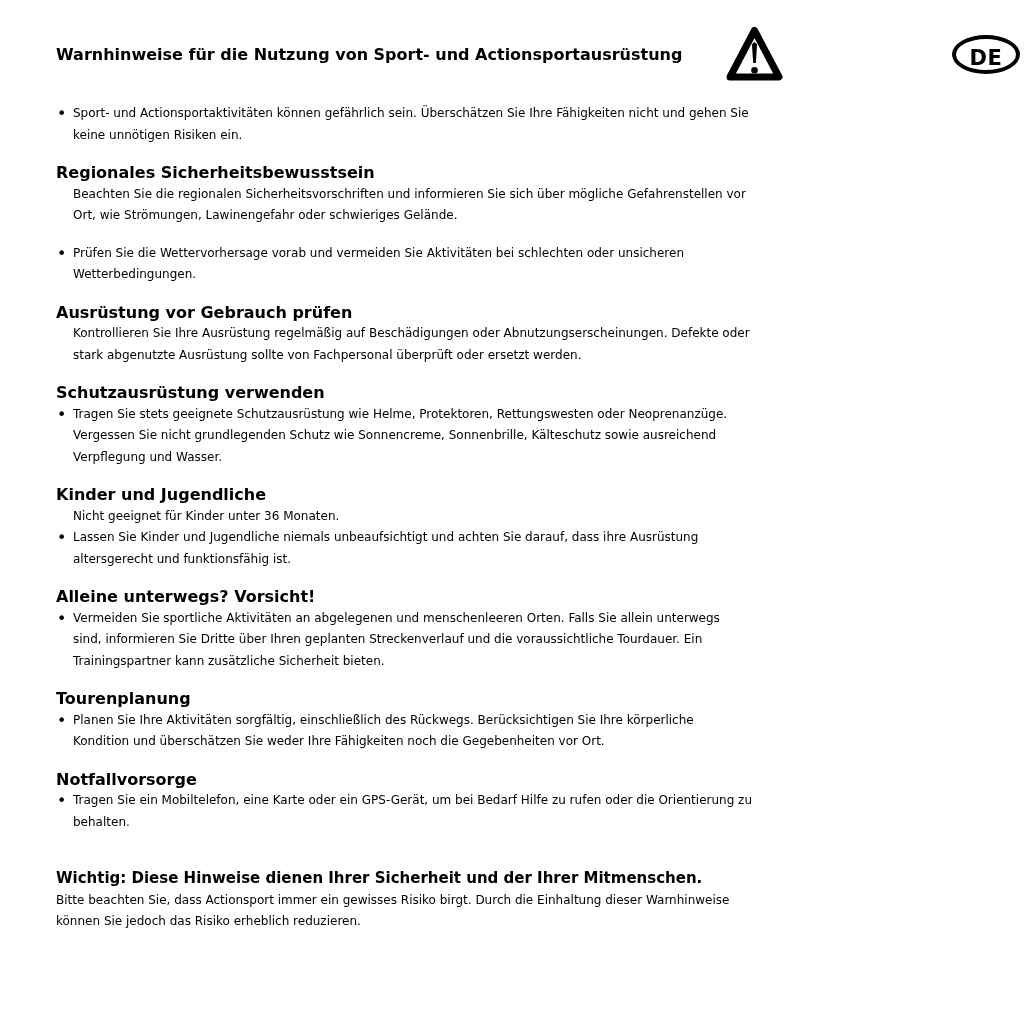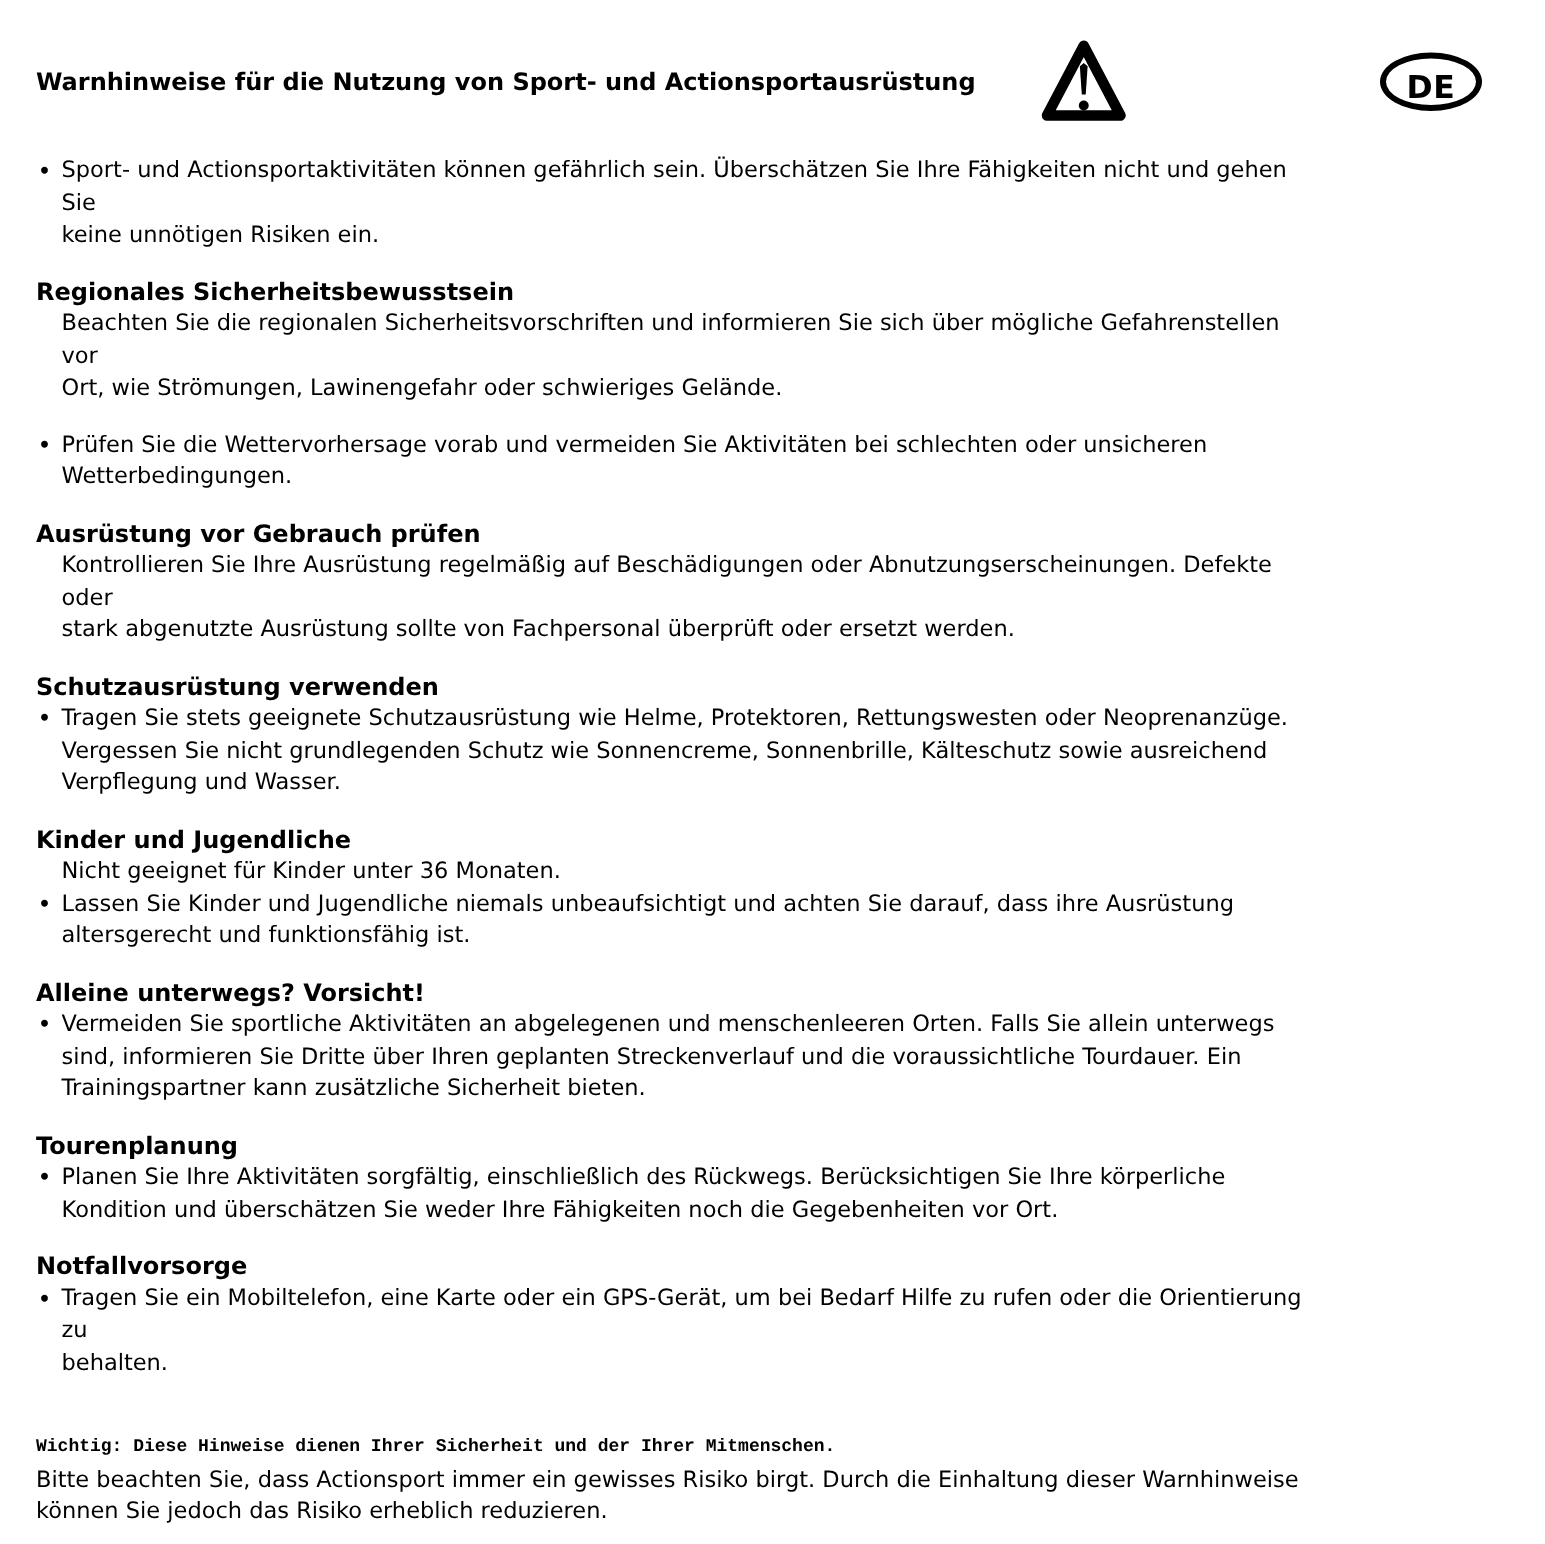--- a/index.html
+++ b/index.html
@@ -5,21 +5,21 @@
   html, body {
     margin: 0;
     padding: 0;
     width: 1030px;
     height: 1029px;
     background: #ffffff;
     color: #000000;
     font-family: "DejaVu Sans", "Liberation Sans", sans-serif;
     overflow: hidden;
   }
-  .page { position: relative; width: 900px; height: 1029px; }
+  .page { position: relative; width: 900px; height: 1029px; margin-left: 32px; }
 
   
   .hdr { position: relative; height: 103px; }
   .title {
     position: absolute;
     left: 24px;
     top: 44px;
     margin: 0;
     font-size: 16px;
     font-weight: bold;
@@ -63,31 +63,30 @@
   .item { position: relative; padding-left: 17px; }
   .item .marker {
     position: absolute;
     left: 1px;
     top: 0;
     font-size: 15.8px;
     line-height: 21.5px;
   }
   .item p, .footer p {
     margin: 0;
-    font-size: 15px;
+    font-size: 12px;
     line-height: 21.5px;
     white-space: pre-line;
   }
   .footer { margin-top: 35px; }
   .footer h2 {
     margin: 0;
-    font-size: 12px;
+    font-size: 15px;
     font-weight: bold;
     line-height: 21.5px;
-    font-family: Liberation Mono, monospace;
   }
 </style>
 </head>
 <body>
 
 <div class="page">
 
   <header class="hdr">
     <h1 class="title">Warnhinweise für die Nutzung von Sport- und Actionsportausrüstung</h1>
 

